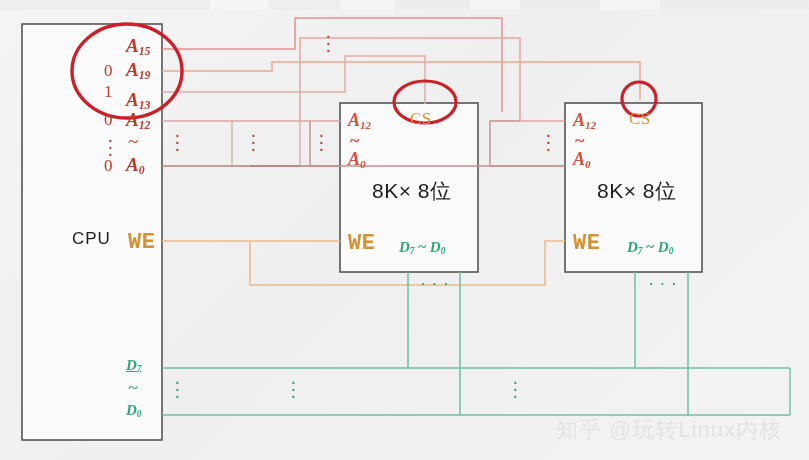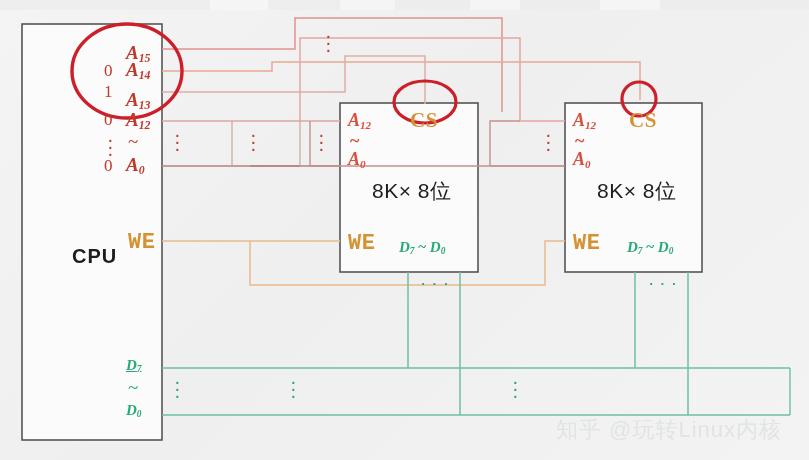--- a/index.html
+++ b/index.html
@@ -46,44 +46,43 @@
   .ctrl{
     color:#d39334;
     font-family:Liberation Mono, monospace;
     font-size:22px;
     font-weight:600;
     letter-spacing:.5px;
   }
   .cs{
     color:#d39334;
     font-family:"Liberation Serif", serif;
-    font-size:21px;
-    font-weight:700;
+    font-size:17px;
+    font-weight:400;
     letter-spacing:.5px;
   }
   
   .data{
     color:#2aa876;
     font-family:"Liberation Serif", serif;
     font-style:italic;
     font-size:15px;
     font-weight:600;
   }
   .datan{
     color:#2aa876;
     font-family:"Liberation Serif", serif;
     font-size:19px;
   }
   .cpu{
     color:#1d1d1d;
     font-family:"Liberation Sans", sans-serif;
-    font-size:20px;
-    font-weight:700;
+    font-size:17px;
+    font-weight:400;
     letter-spacing:1px;
-    margin-top:16px;
   }
   .chipcap{
     color:#1d1d1d;
     font-family:"Liberation Sans", sans-serif;
     font-size:21px;
     letter-spacing:.5px;
   }
   .vdots{
     position:absolute;
     color:#c0392b;
@@ -171,25 +170,25 @@
   <div class="lbl bit" style="left:104px;top:62px;">0</div>
   <div class="lbl bit" style="left:104px;top:83px;">1</div>
   <div class="lbl bit" style="left:104px;top:111px;">0</div>
   <div class="vdots" style="left:107px;top:136px;">
     <div>·</div>
       <div>·</div>
       <div>·</div>
   </div>
   <div class="lbl bit" style="left:104px;top:157px;">0</div>
 
-  <div class="lbl addr" style="left:126px;top:43px;">
+  <div class="lbl addr" style="left:126px;top:36px;">
     <span>A</span><span class="sub">15</span>
   </div>
   <div class="lbl addr" style="left:126px;top:60px;">
-    <span>A</span><span class="sub">14</span>
+    <span>A</span><span class="sub">19</span>
   </div>
   <div class="lbl addr" style="left:126px;top:90px;">
     <span>A</span><span class="sub">13</span>
   </div>
   <div class="lbl addr" style="left:126px;top:110px;">
     <span>A</span><span class="sub">12</span>
   </div>
   <div class="lbl tilde" style="left:128px;top:132px;">~</div>
   <div class="lbl addr" style="left:126px;top:155px;">
     <span>A</span><span class="sub">0</span>

